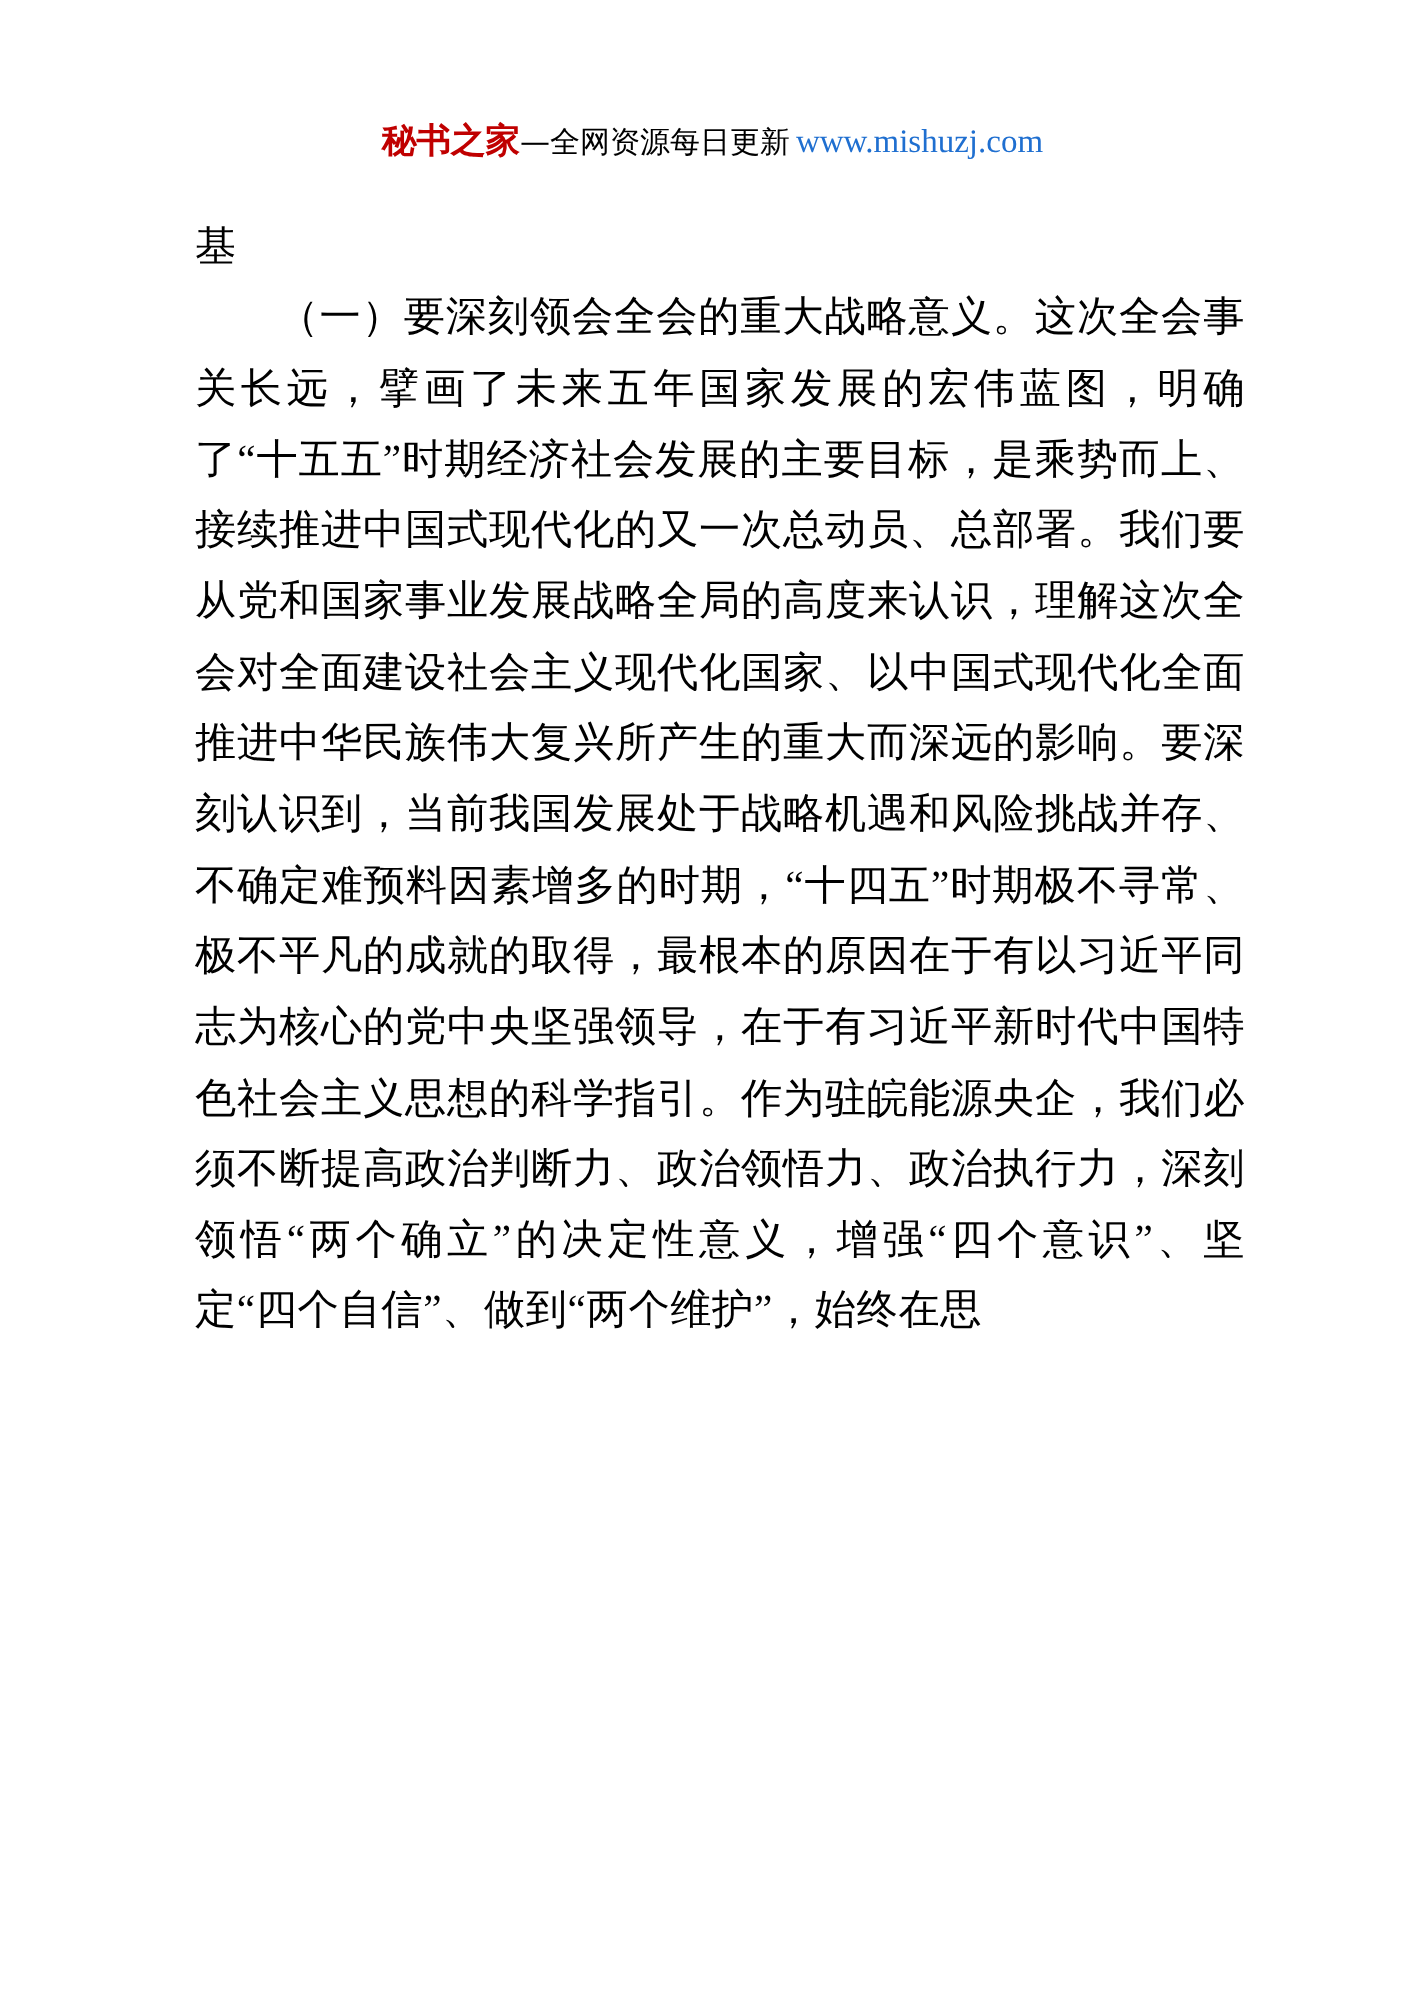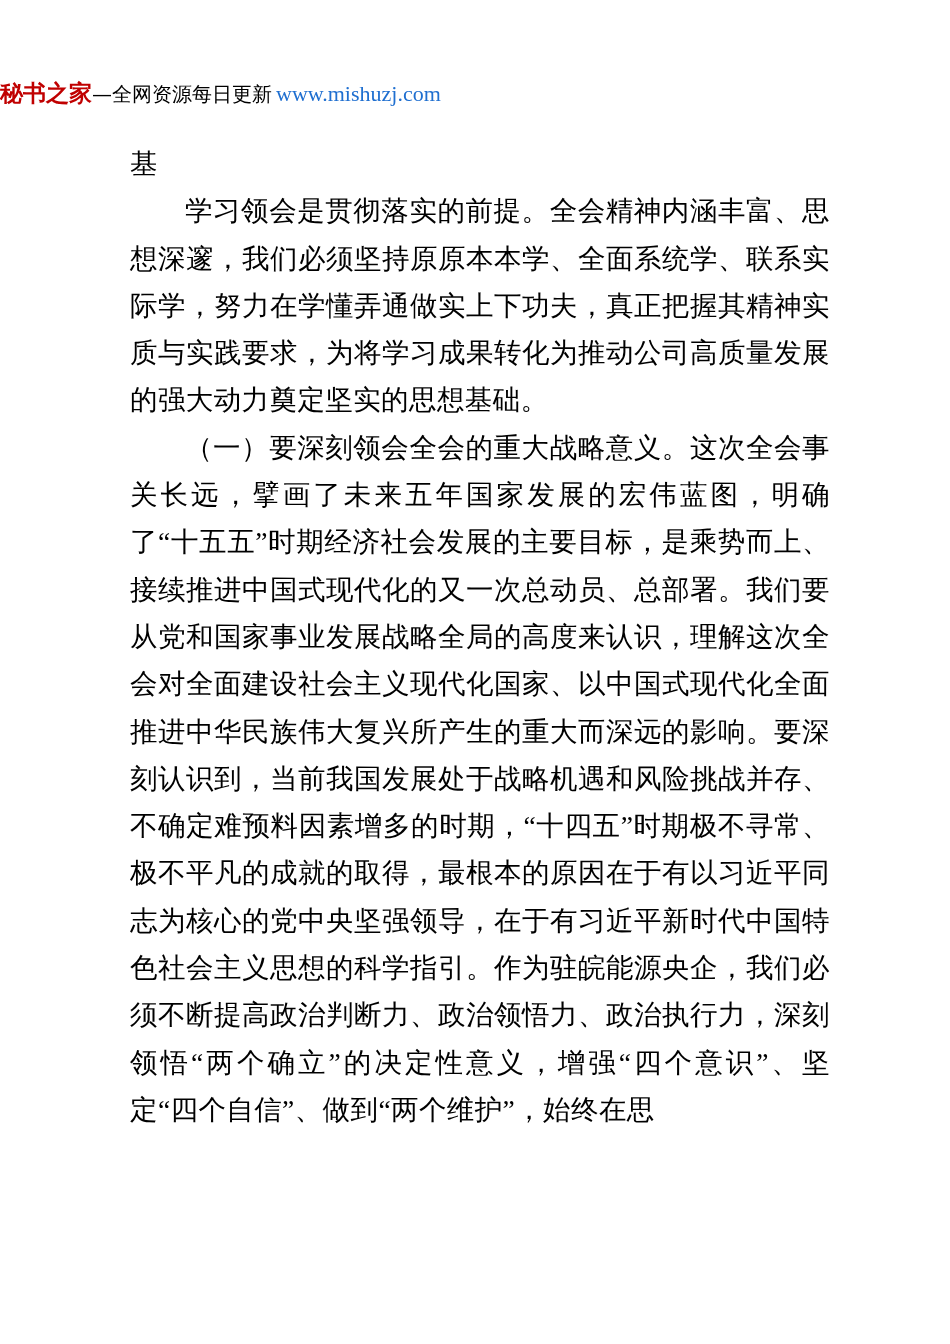--- a/index.html
+++ b/index.html
@@ -20,20 +20,21 @@
     height: 1344px;
     box-sizing: border-box;
     padding: 0;
     position: relative;
   }
   .header {
     position: absolute;
     top: 78px;
     left: 0;
     width: 950px;
+    text-align: center;
     white-space: nowrap;
   }
   .brand {
     color: #c00000;
     font-weight: bold;
     font-size: 23px;
     font-family: "DejaVu Sans", "Liberation Sans", sans-serif;
     letter-spacing: 0px;
   }
   .tagline {
@@ -72,17 +73,16 @@
 <body>
 
 <div class="page">
 
   <div class="header">
     <span class="brand">秘书之家</span><span class="tagline">—全网资源每日更新</span> <span class="site-link">www.mishuzj.com</span>
   </div>
 
   <div class="body-text">
     <p class="para">基</p>
-    <p class="para indent">学习领会是贯彻落实的前提。全会精神内涵丰富、思想深邃，我们必须坚持原原本本学、全面系统学、联系实际学，努力在学懂弄通做实上下功夫，真正把握其精神实质与实践要求，为将学习成果转化为推动公司高质量发展的强大动力奠定坚实的思想基础。</p>
     <p class="para indent">（一）要深刻领会全会的重大战略意义。这次全会事关长远，擘画了未来五年国家发展的宏伟蓝图，明确了“十五五”时期经济社会发展的主要目标，是乘势而上、接续推进中国式现代化的又一次总动员、总部署。我们要从党和国家事业发展战略全局的高度来认识，理解这次全会对全面建设社会主义现代化国家、以中国式现代化全面推进中华民族伟大复兴所产生的重大而深远的影响。要深刻认识到，当前我国发展处于战略机遇和风险挑战并存、不确定难预料因素增多的时期，“十四五”时期极不寻常、极不平凡的成就的取得，最根本的原因在于有以习近平同志为核心的党中央坚强领导，在于有习近平新时代中国特色社会主义思想的科学指引。作为驻皖能源央企，我们必须不断提高政治判断力、政治领悟力、政治执行力，深刻领悟“两个确立”的决定性意义，增强“四个意识”、坚定“四个自信”、做到“两个维护”，始终在思</p>
   </div>
 
 </div>
 
 </body></html>

